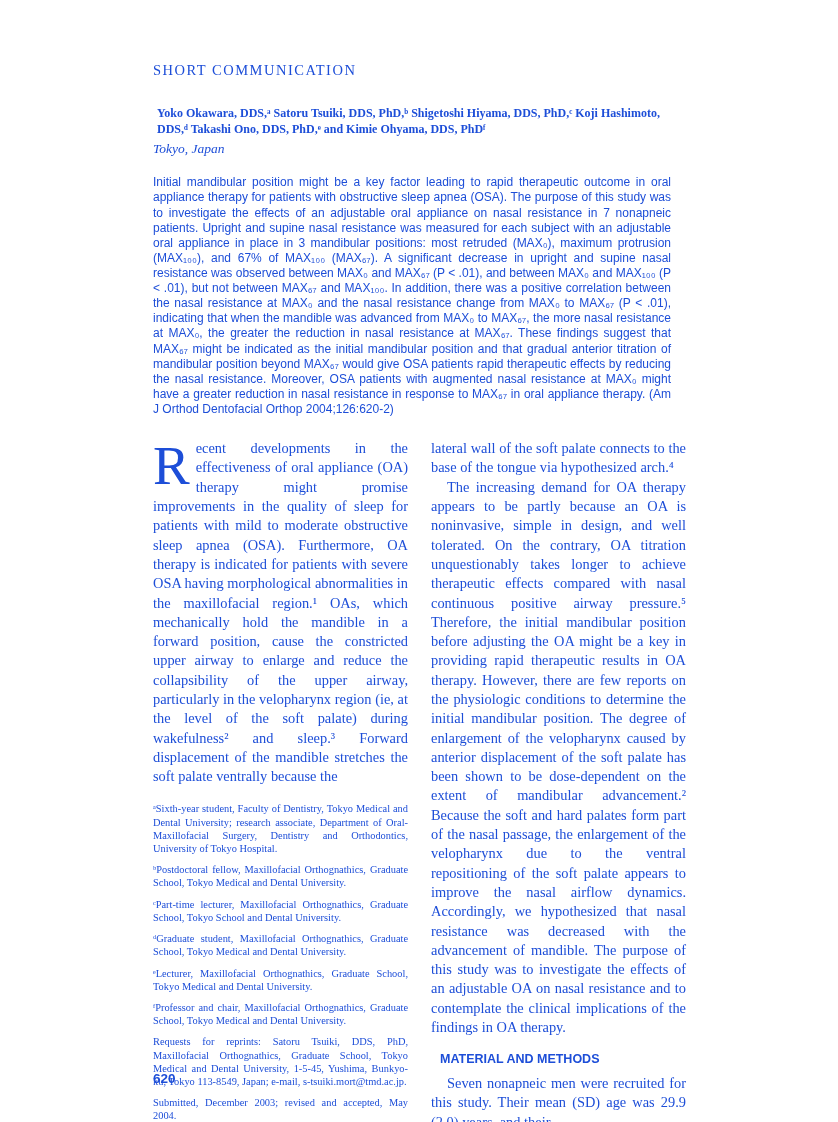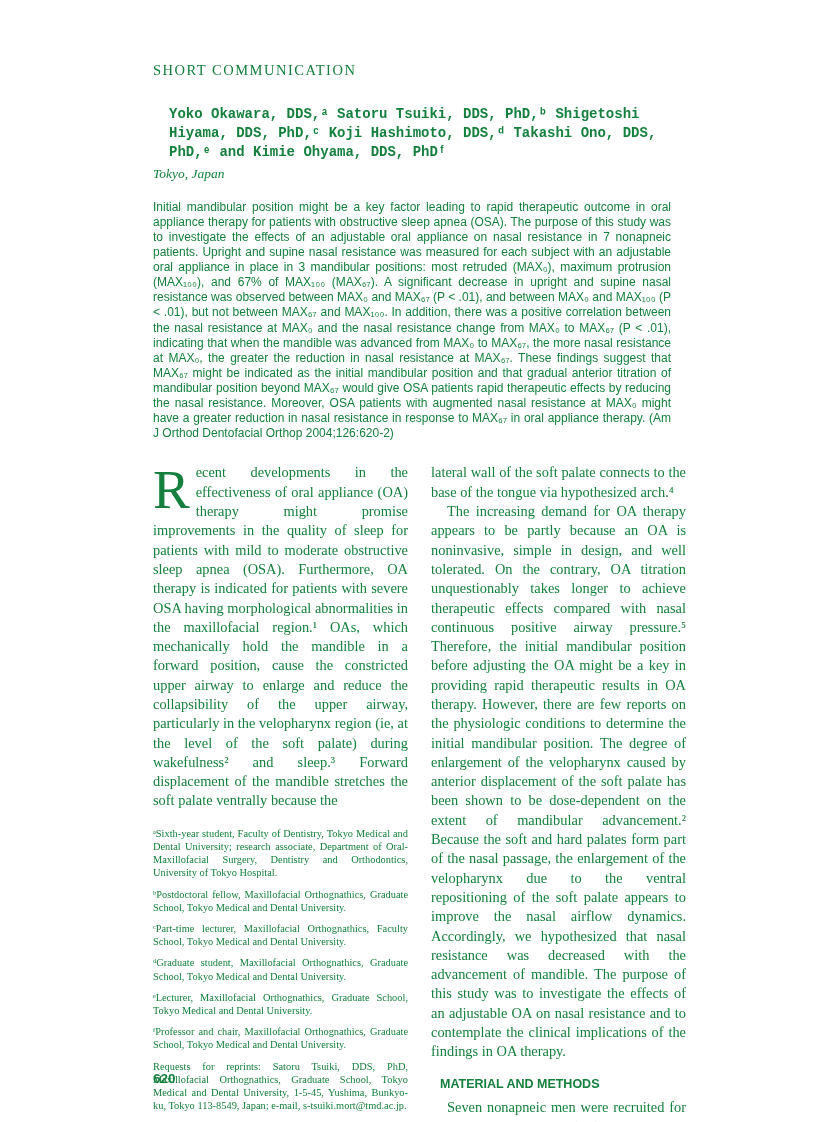--- a/index.html
+++ b/index.html
@@ -8,46 +8,46 @@
     background: #ffffff;
   }
   .page {
     position: relative;
     width: 702px;
     height: 1122px;
     margin: 0 auto;
     background: #ffffff;
     box-sizing: border-box;
     padding: 52px 84px 40px 85px;
-    color: #15803d;
+    color: #1d4ed8;
     font-family: "Liberation Serif", serif;
     overflow: hidden;
   }
   .section-label {
     font-family: "Liberation Serif", serif;
     font-size: 14.5px;
     letter-spacing: 1.5px;
     font-variant: small-caps;
     text-transform: uppercase;
     margin: 10px 0 0 0;
   }
   .title {
     font-family: "Liberation Serif", serif;
     font-weight: 400;
     font-size: 29px;
     line-height: 1.22;
     margin: 46px 0 0 0;
     letter-spacing: 0.2px;
   }
   .authors {
-    font-family: Liberation Mono, monospace;
+    font-family: Liberation Serif, serif;
     font-weight: bold;
-    font-size: 14px;
+    font-size: 12px;
     line-height: 1.35;
-    margin: 26px 0 0 16px;
+    margin: 26px 0 0 4px;
   }
   .location {
     font-family: "Liberation Serif", serif;
     font-style: italic;
     font-size: 13.5px;
     margin: 4px 0 0 0;
   }
   .abstract {
     font-family: "Liberation Sans", sans-serif;
     font-size: 12px;
@@ -119,21 +119,21 @@
   <div class="abstract">Initial mandibular position might be a key factor leading to rapid therapeutic outcome in oral appliance therapy for patients with obstructive sleep apnea (OSA). The purpose of this study was to investigate the effects of an adjustable oral appliance on nasal resistance in 7 nonapneic patients. Upright and supine nasal resistance was measured for each subject with an adjustable oral appliance in place in 3 mandibular positions: most retruded (MAX₀), maximum protrusion (MAX₁₀₀), and 67% of MAX₁₀₀ (MAX₆₇). A significant decrease in upright and supine nasal resistance was observed between MAX₀ and MAX₆₇ (P &lt; .01), and between MAX₀ and MAX₁₀₀ (P &lt; .01), but not between MAX₆₇ and MAX₁₀₀. In addition, there was a positive correlation between the nasal resistance at MAX₀ and the nasal resistance change from MAX₀ to MAX₆₇ (P &lt; .01), indicating that when the mandible was advanced from MAX₀ to MAX₆₇, the more nasal resistance at MAX₀, the greater the reduction in nasal resistance at MAX₆₇. These findings suggest that MAX₆₇ might be indicated as the initial mandibular position and that gradual anterior titration of mandibular position beyond MAX₆₇ would give OSA patients rapid therapeutic effects by reducing the nasal resistance. Moreover, OSA patients with augmented nasal resistance at MAX₀ might have a greater reduction in nasal resistance in response to MAX₆₇ in oral appliance therapy. (Am J Orthod Dentofacial Orthop 2004;126:620-2)</div>
 
   <div class="columns">
 
     <div class="col">
       <p><span class="dropcap">R</span><span>ecent developments in the effectiveness of oral appliance (OA) therapy might promise improvements in the quality of sleep for patients with mild to moderate obstructive sleep apnea (OSA). Furthermore, OA therapy is indicated for patients with severe OSA having morphological abnormalities in the maxillofacial region.¹ OAs, which mechanically hold the mandible in a forward position, cause the constricted upper airway to enlarge and reduce the collapsibility of the upper airway, particularly in the velopharynx region (ie, at the level of the soft palate) during wakefulness² and sleep.³ Forward displacement of the mandible stretches the soft palate ventrally because the</span></p>
 
       <div class="footnotes">
         <p>ᵃSixth-year student, Faculty of Dentistry, Tokyo Medical and Dental University; research associate, Department of Oral-Maxillofacial Surgery, Dentistry and Orthodontics, University of Tokyo Hospital.</p>
         <p>ᵇPostdoctoral fellow, Maxillofacial Orthognathics, Graduate School, Tokyo Medical and Dental University.</p>
-        <p>ᶜPart-time lecturer, Maxillofacial Orthognathics, Faculty School, Tokyo Medical and Dental University.</p>
+        <p>ᶜPart-time lecturer, Maxillofacial Orthognathics, Graduate School, Tokyo School and Dental University.</p>
         <p>ᵈGraduate student, Maxillofacial Orthognathics, Graduate School, Tokyo Medical and Dental University.</p>
         <p>ᵉLecturer, Maxillofacial Orthognathics, Graduate School, Tokyo Medical and Dental University.</p>
         <p>ᶠProfessor and chair, Maxillofacial Orthognathics, Graduate School, Tokyo Medical and Dental University.</p>
         <p>Requests for reprints: Satoru Tsuiki, DDS, PhD, Maxillofacial Orthognathics, Graduate School, Tokyo Medical and Dental University, 1-5-45, Yushima, Bunkyo-ku, Tokyo 113-8549, Japan; e-mail, s-tsuiki.mort@tmd.ac.jp.</p>
         <p>Submitted, December 2003; revised and accepted, May 2004.</p>
         <p>0889-5406/$30.00</p>
         <p>Copyright © 2004 by the American Association of Orthodontists.</p>
       </div>
     </div>
 

